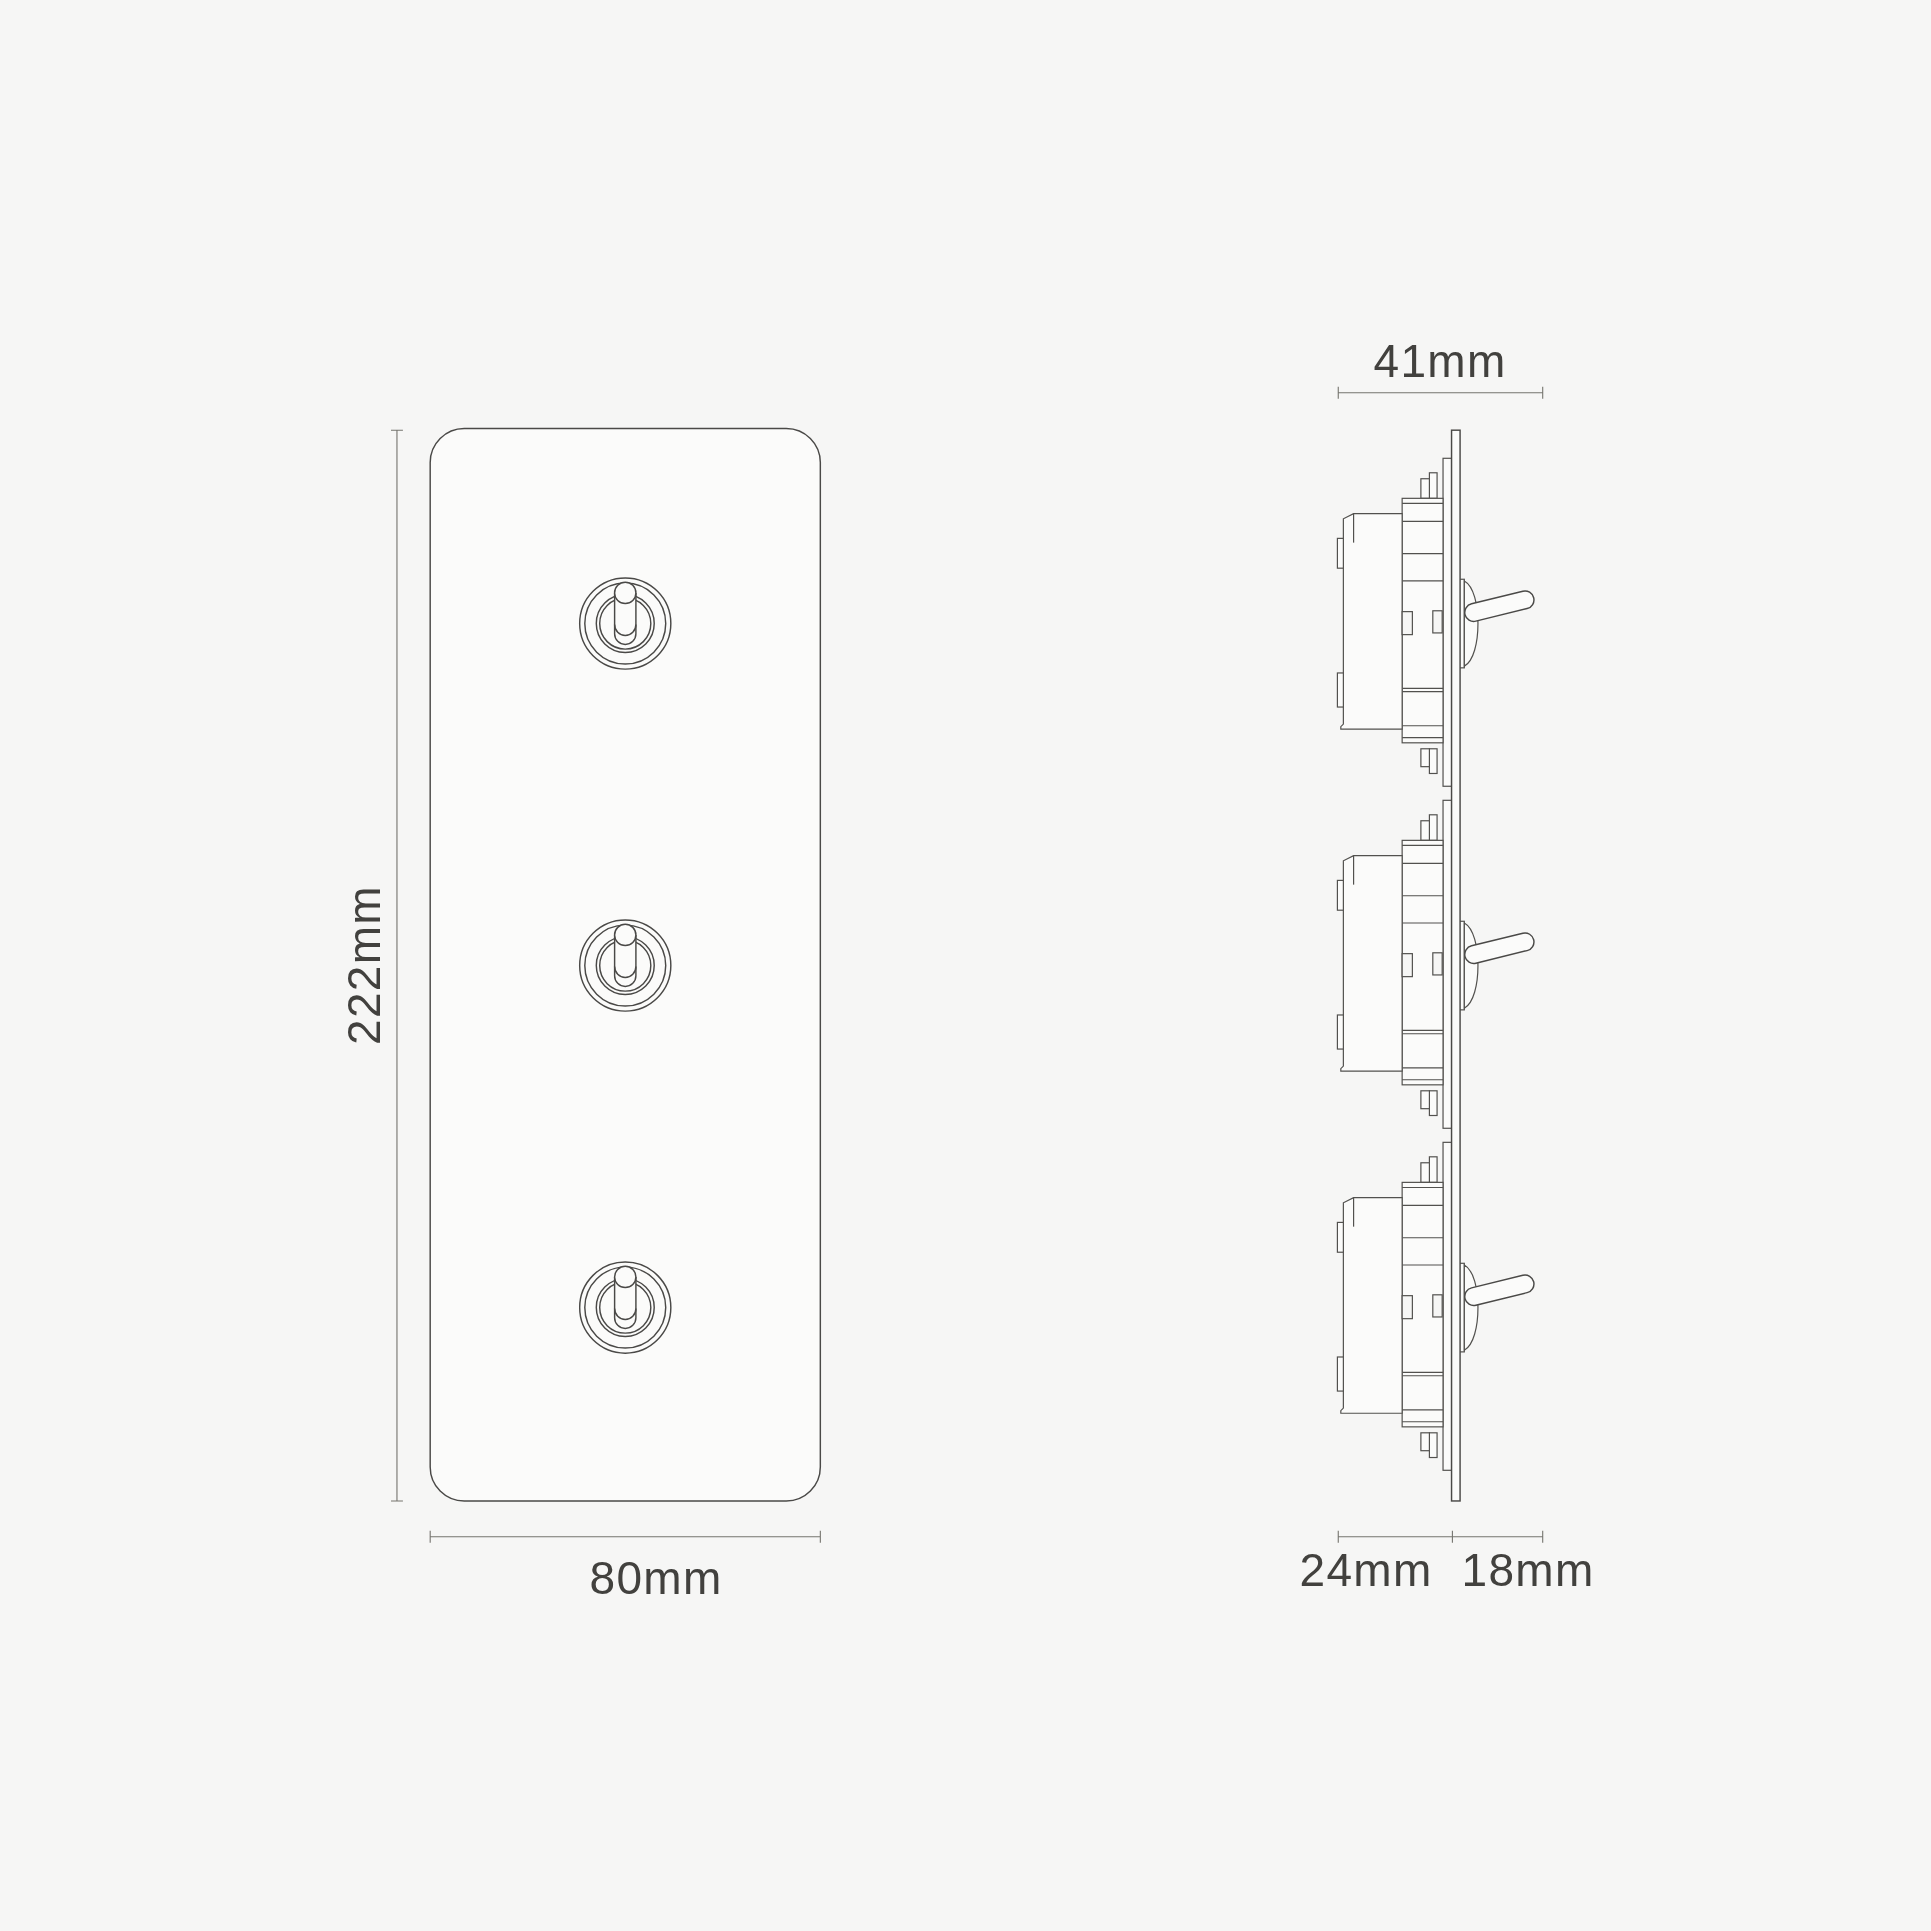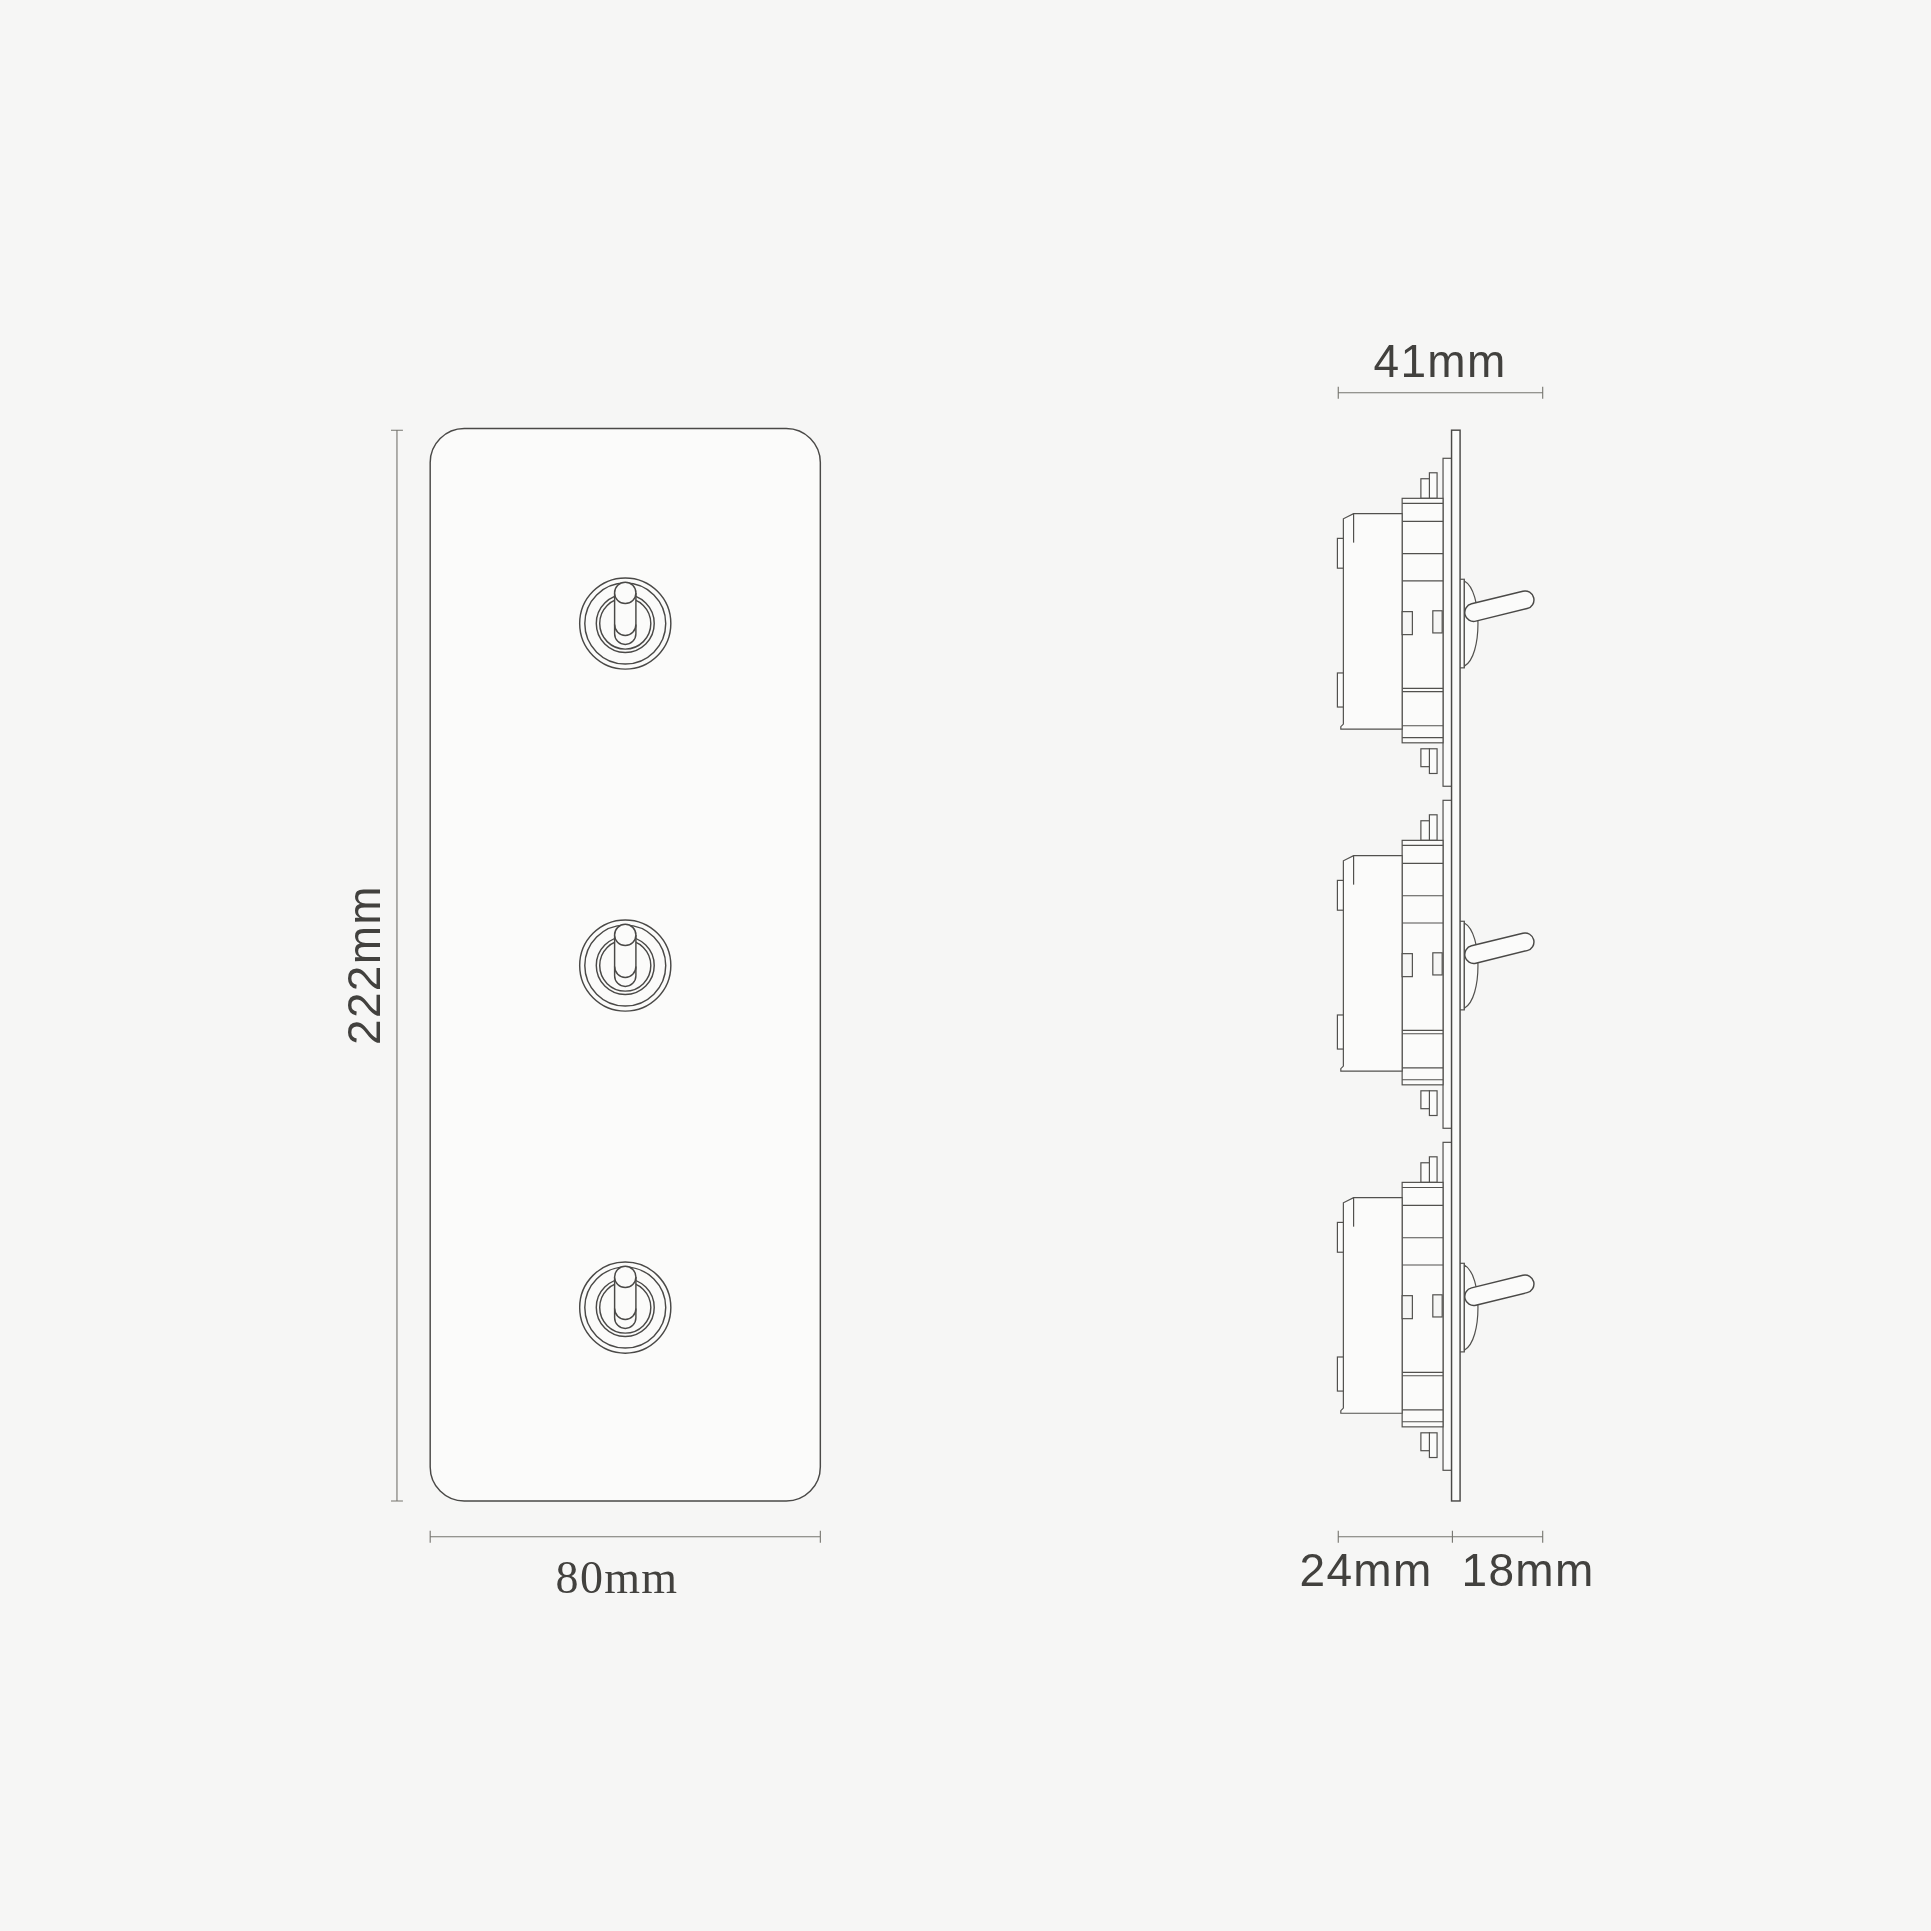--- a/index.html
+++ b/index.html
@@ -123,21 +123,21 @@
       <path d="M 505,1804 H 963 M 505,1797 V 1811 M 963,1797 V 1811" class="dim"></path>
 
       <path d="M 1571,461 H 1811 M 1571,454 V 468 M 1811,454 V 468" class="dim"></path>
 
       <path d="M 1571,1804 H 1811 M 1571,1797 V 1811 M 1705,1797 V 1811 M 1811,1797 V 1811" class="dim"></path>
     </g>
   </svg>
 
   <div class="dim-label rotated" style="left:364px; top:965px;">222mm</div>
 
-  <div class="dim-label" style="left:617px; top:1578px;font-family:Liberation Serif, serif;">80mm</div>
+  <div class="dim-label" style="left:656px; top:1578px;">80mm</div>
 
   <div class="dim-label" style="left:1440px; top:361px;">41mm</div>
 
   <div class="dim-label" style="left:1366px; top:1570px;text-align:right;">24mm</div>
 
   <div class="dim-label" style="left:1528px; top:1570px;">18mm</div>
 
 </div>
 
 

